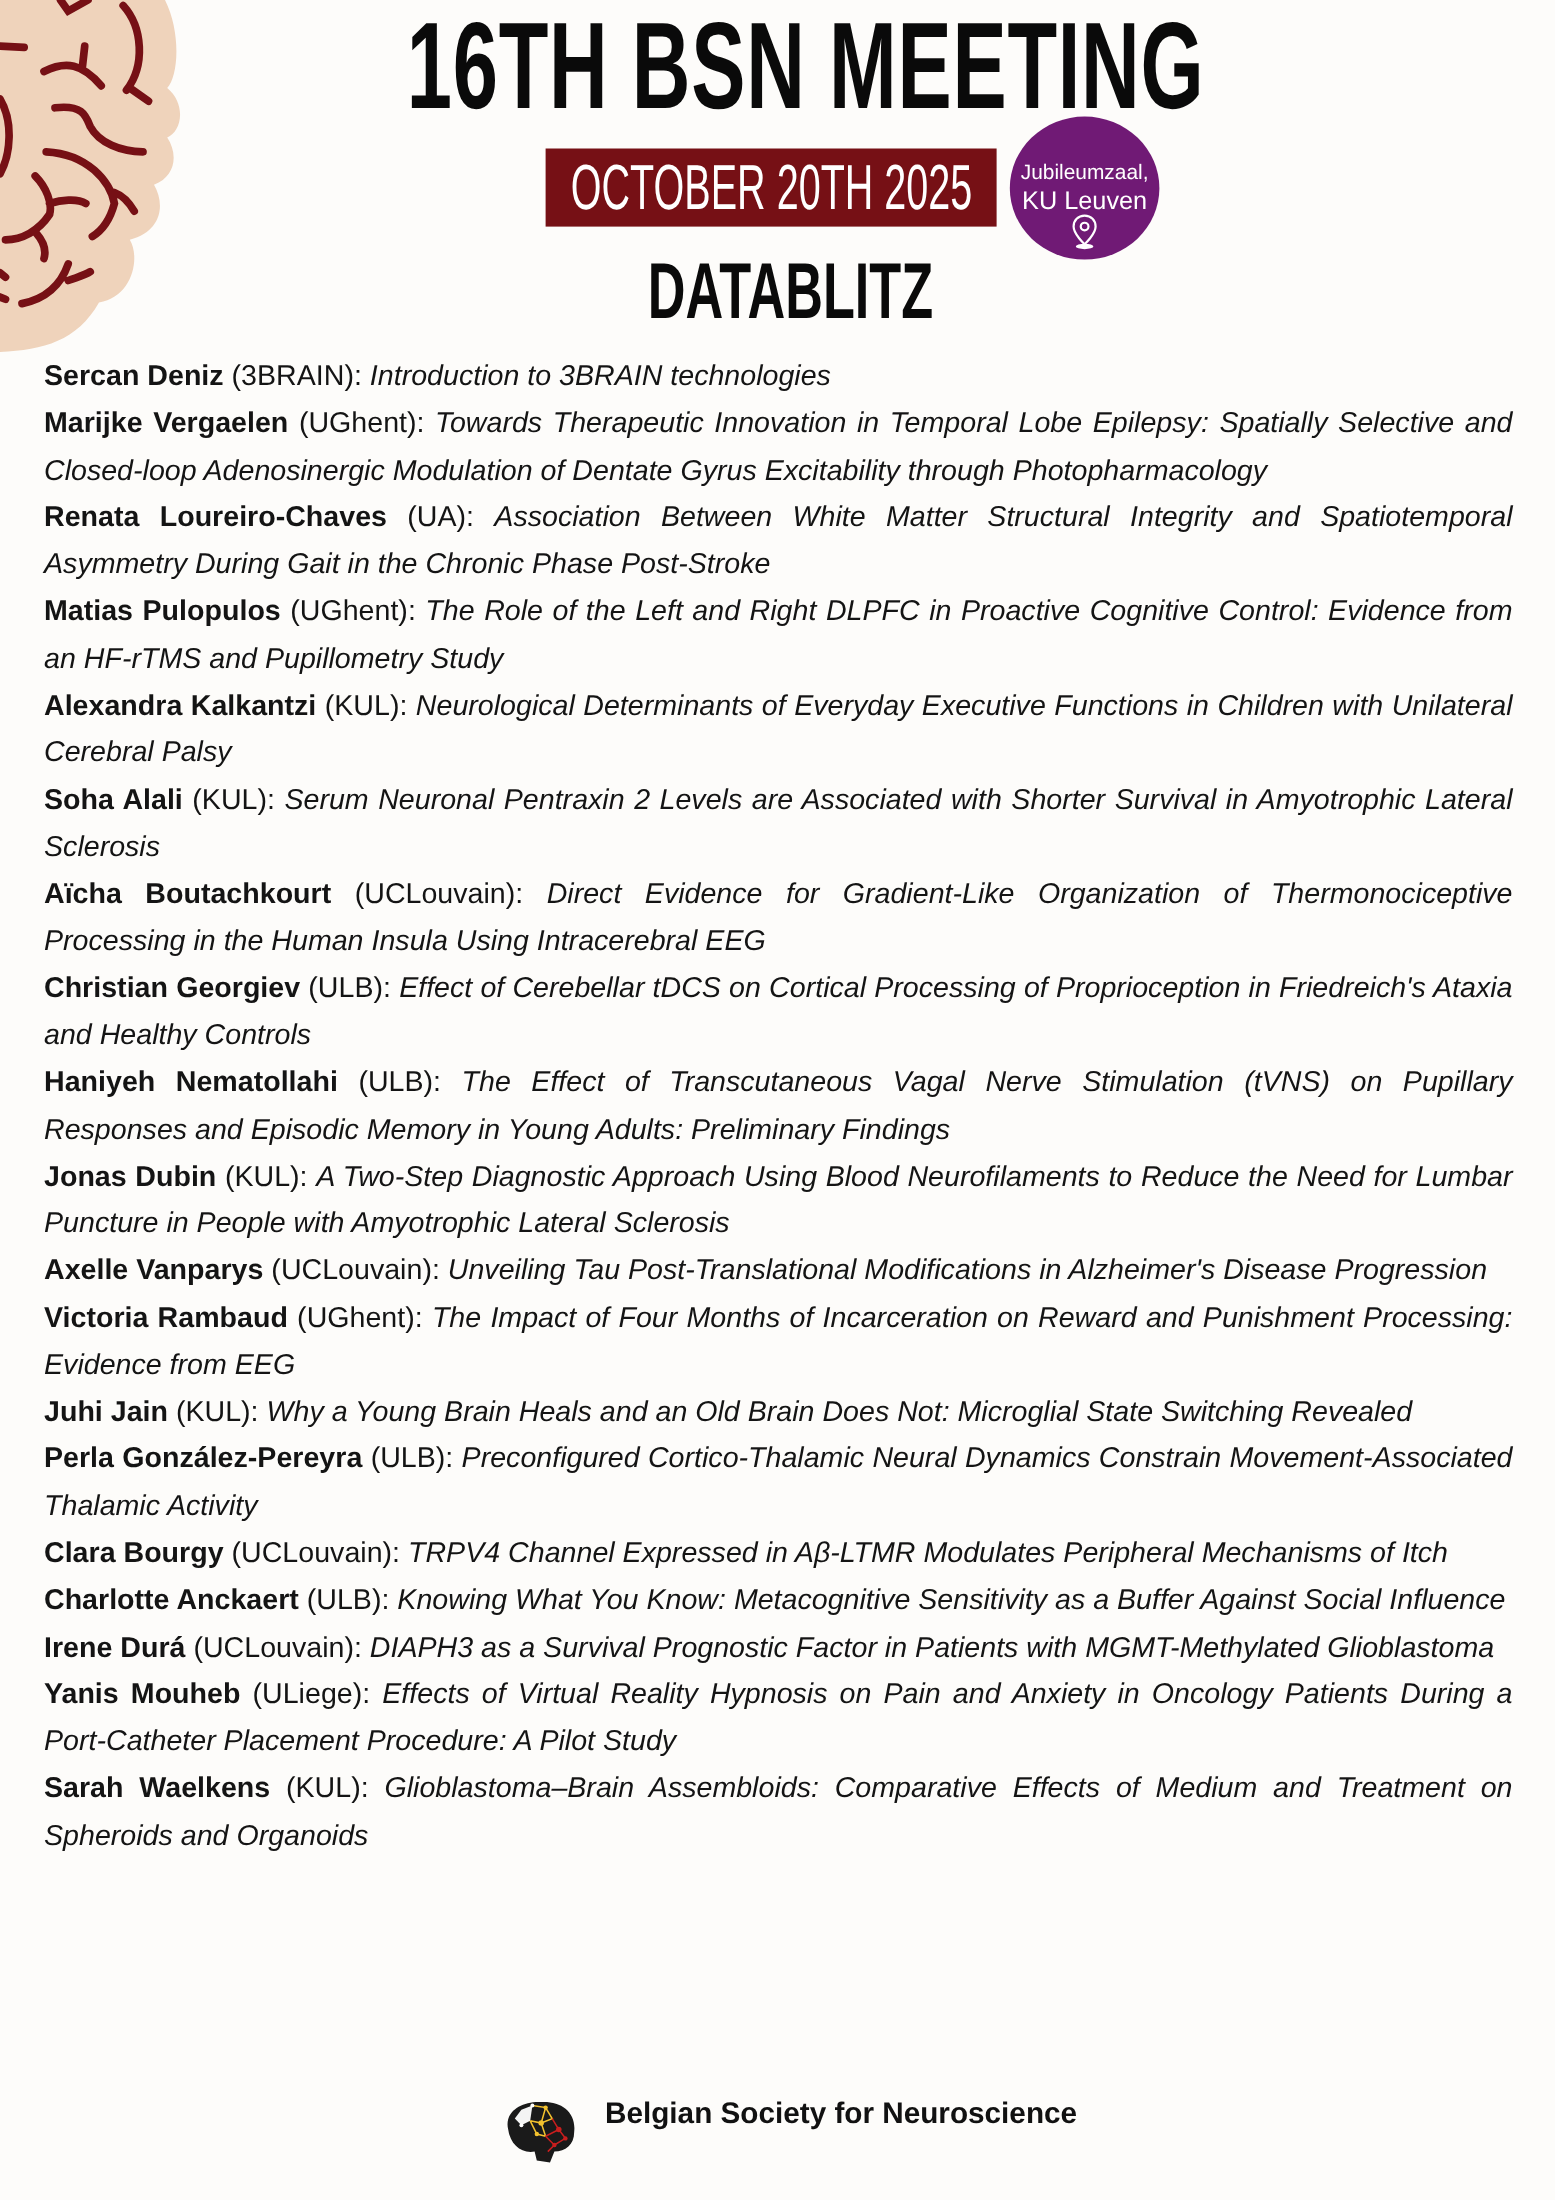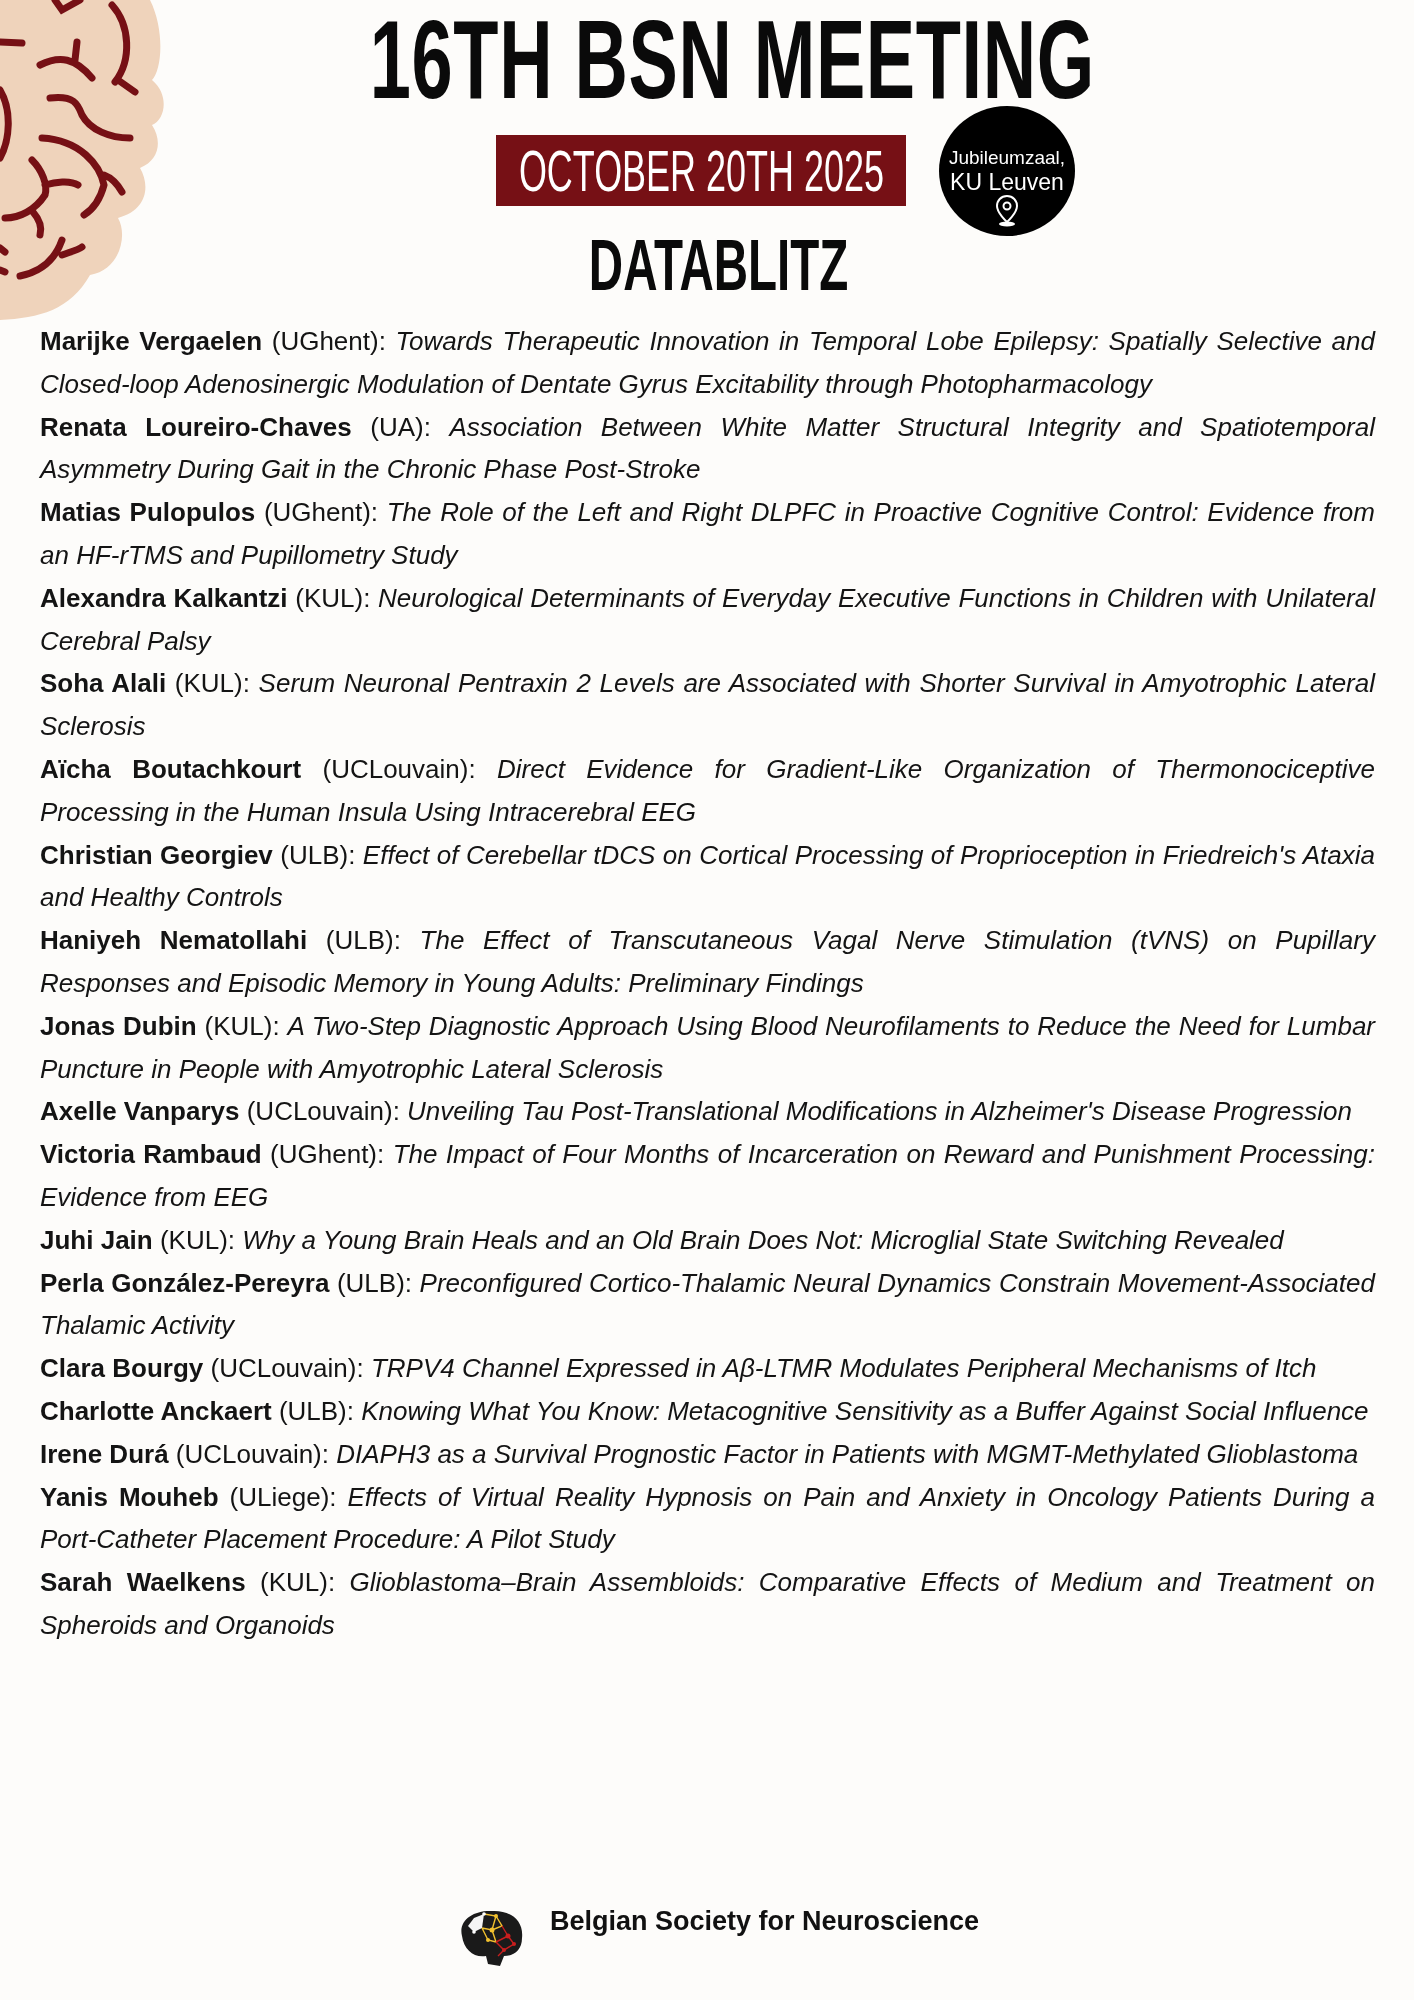--- a/index.html
+++ b/index.html
@@ -19,22 +19,22 @@
   .date-banner {
     position: absolute; left: 496px; top: 135px; width: 410px; height: 71px;
     background: #761015; color: #fff; text-align: center; overflow: hidden;
   }
   .date-banner span {
     display: inline-block; font-size: 58px; line-height: 71px; font-weight: normal;
     transform: scaleX(0.62); transform-origin: center; white-space: nowrap;
     margin-left: -150px; margin-right: -150px;
   }
   .loc-badge {
-    position: absolute; left: 939px; top: 106px; width: 136px; height: 130px;
-    border-radius: 50%; background: #000000; color: #fff; text-align: center;
+    position: absolute; left: 918px; top: 106px; width: 136px; height: 130px;
+    border-radius: 50%; background: #701a75; color: #fff; text-align: center;
   }
   .loc-badge .l1 { display:block; margin-top: 40px; font-size: 19px; line-height: 24px; }
   .loc-badge .l2 { display:block; font-size: 23px; line-height: 24px; }
   .loc-badge svg { display:block; margin: 0 auto; }
   .subtitle-wrap { position: absolute; left: 12px; top: 230px; width: 1414px; text-align: center; }
   .subtitle {
     display: inline-block; font-weight: bold; font-size: 72px; line-height: 70px;
     transform: scaleX(0.66); transform-origin: center; margin-left: 40px; color: #0a0a0a;
   }
   .talks {
@@ -84,20 +84,21 @@
     <circle cx="15" cy="12" r="3.5" fill="none" stroke="#fff" stroke-width="2"></circle>
     <ellipse cx="15" cy="30" rx="8" ry="2.5" fill="#fff"></ellipse>
   </svg>
 </div>
 
 <div class="subtitle-wrap">
   <h2 class="subtitle" style="margin:0;">DATABLITZ</h2>
 </div>
 
 <div class="talks" id="talks">
+    <p class="talk"><span class="name">Sercan Deniz</span><span class="affiliation" style="white-space: pre-wrap;"> (3BRAIN): </span><span class="title-text">Introduction to 3BRAIN technologies</span></p>
     <p class="talk"><span class="name">Marijke Vergaelen</span><span class="affiliation" style="white-space: pre-wrap;"> (UGhent): </span><span class="title-text">Towards Therapeutic Innovation in Temporal Lobe Epilepsy: Spatially Selective and Closed-loop Adenosinergic Modulation of Dentate Gyrus Excitability through Photopharmacology</span></p>
     <p class="talk"><span class="name">Renata Loureiro-Chaves</span><span class="affiliation" style="white-space: pre-wrap;"> (UA): </span><span class="title-text">Association Between White Matter Structural Integrity and Spatiotemporal Asymmetry During Gait in the Chronic Phase Post-Stroke</span></p>
     <p class="talk"><span class="name">Matias Pulopulos</span><span class="affiliation" style="white-space: pre-wrap;"> (UGhent): </span><span class="title-text">The Role of the Left and Right DLPFC in Proactive Cognitive Control: Evidence from an HF-rTMS and Pupillometry Study</span></p>
     <p class="talk"><span class="name">Alexandra Kalkantzi</span><span class="affiliation" style="white-space: pre-wrap;"> (KUL): </span><span class="title-text">Neurological Determinants of Everyday Executive Functions in Children with Unilateral Cerebral Palsy</span></p>
     <p class="talk"><span class="name">Soha Alali</span><span class="affiliation" style="white-space: pre-wrap;"> (KUL): </span><span class="title-text">Serum Neuronal Pentraxin 2 Levels are Associated with Shorter Survival in Amyotrophic Lateral Sclerosis</span></p>
     <p class="talk"><span class="name">Aïcha Boutachkourt</span><span class="affiliation" style="white-space: pre-wrap;"> (UCLouvain): </span><span class="title-text">Direct Evidence for Gradient-Like Organization of Thermonociceptive Processing in the Human Insula Using Intracerebral EEG</span></p>
     <p class="talk"><span class="name">Christian Georgiev</span><span class="affiliation" style="white-space: pre-wrap;"> (ULB): </span><span class="title-text">Effect of Cerebellar tDCS on Cortical Processing of Proprioception in Friedreich's Ataxia and Healthy Controls</span></p>
     <p class="talk"><span class="name">Haniyeh Nematollahi</span><span class="affiliation" style="white-space: pre-wrap;"> (ULB): </span><span class="title-text">The Effect of Transcutaneous Vagal Nerve Stimulation (tVNS) on Pupillary Responses and Episodic Memory in Young Adults: Preliminary Findings</span></p>
     <p class="talk"><span class="name">Jonas Dubin</span><span class="affiliation" style="white-space: pre-wrap;"> (KUL): </span><span class="title-text">A Two-Step Diagnostic Approach Using Blood Neurofilaments to Reduce the Need for Lumbar Puncture in People with Amyotrophic Lateral Sclerosis</span></p>
     <p class="talk"><span class="name">Axelle Vanparys</span><span class="affiliation" style="white-space: pre-wrap;"> (UCLouvain): </span><span class="title-text">Unveiling Tau Post-Translational Modifications in Alzheimer's Disease Progression</span></p>

